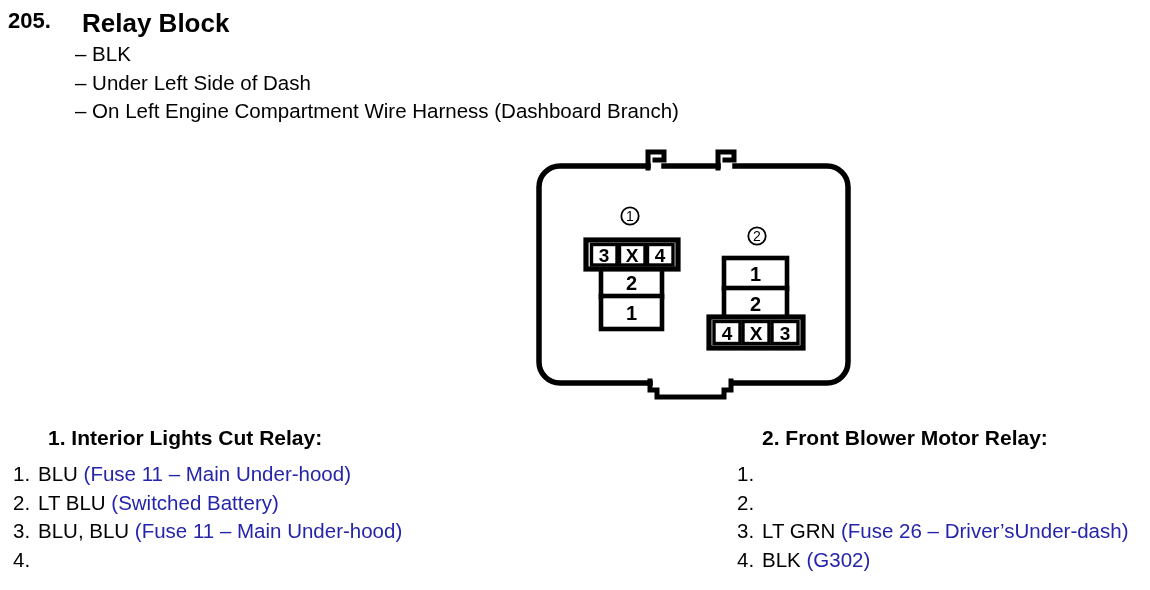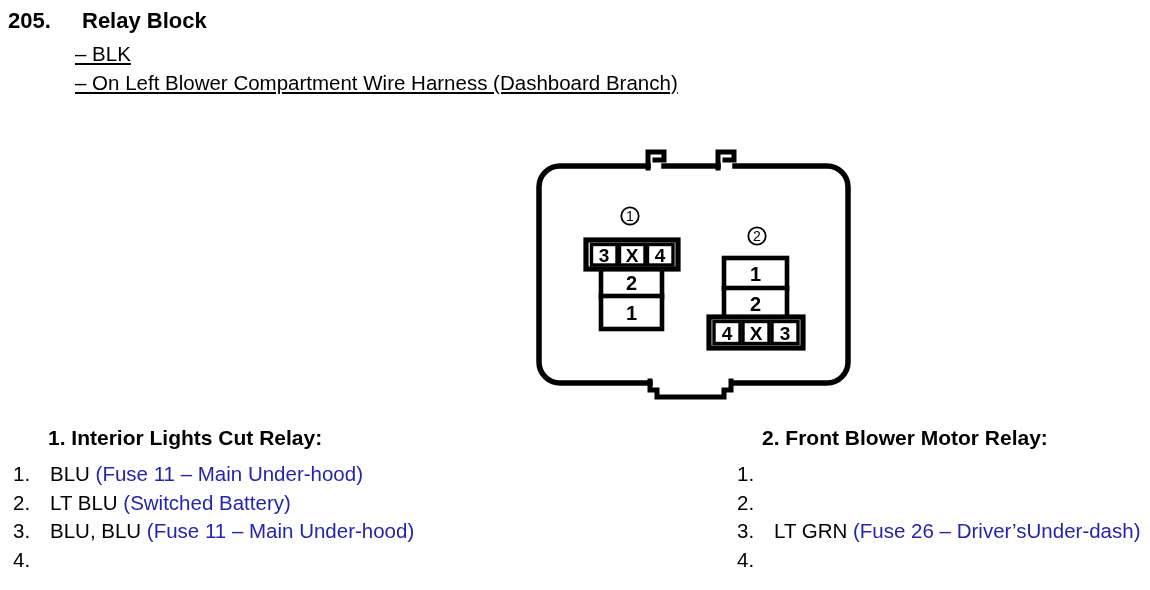--- a/index.html
+++ b/index.html
@@ -8,52 +8,53 @@
   body {
     width:1150px; height:590px; position:relative; overflow:hidden;
     background:#ffffff; color:var(--ink);
     font-family:"Liberation Sans","DejaVu Sans",sans-serif;
   }
   .abs { position:absolute; }
   .nowrap { white-space:nowrap; }
 
   
   .page-num   { left:8px;  top:8px;  font-size:22px; font-weight:bold; }
-  .page-title { left:82px; top:8px;  font-size:22px; font-weight:bold; }
+  .page-title { left:82px; top:8px;  font-size:26px; font-weight:bold; }
   .bullets    { left:75px; top:40px; font-size:20.5px; }
-  .bullets > div { line-height:28.6px;text-decoration:underline; }
+  .bullets > div { line-height:28.6px; }
 
   
   svg text { fill:#000; }
   .cellnum { font-family:"Liberation Sans","DejaVu Sans",sans-serif; font-size:19px; font-weight:bold; text-anchor:middle; }
   .boxnum  { font-family:"Liberation Sans","DejaVu Sans",sans-serif; font-size:20px; font-weight:bold; text-anchor:middle; }
   .circnum { font-family:"Liberation Sans","DejaVu Sans",sans-serif; font-size:14px; font-weight:400; text-anchor:middle; }
 
   
   .legend-heading { font-size:21px; font-weight:bold; }
   .heading-1 { left:48px;  top:426px; }
   .heading-2 { left:762px; top:426px; }
   .items { font-size:20.5px; }
   .items-1 { left:13px;  top:460px; }
   .items-2 { left:737px; top:460px; }
   .item { display:flex; line-height:28.5px; white-space:nowrap; }
   .item .num  { width:19px; flex:none; }
-  .item .body { margin-left:18px; }
+  .item .body { margin-left:6px; }
   .wire { color:var(--ink); }
   .note { color:var(--note-blue); }
 </style>
 </head>
 <body>
 
 <div class="abs page-num nowrap">205.</div>
 <div class="abs page-title nowrap">Relay Block</div>
 
 <div class="abs bullets">
   <div class="nowrap">– BLK</div>
-  <div class="nowrap">– On Left Blower Compartment Wire Harness (Dashboard Branch)</div>
+  <div class="nowrap">– Under Left Side of Dash</div>
+  <div class="nowrap">– On Left Engine Compartment Wire Harness (Dashboard Branch)</div>
 </div>
 
 <svg class="abs" style="left:500px; top:138px;" width="372" height="274" viewBox="500 138 372 274">
 
   <g fill="none" stroke="#000" stroke-width="5.5" stroke-linecap="square" stroke-linejoin="miter">
     <path d="M 648 166 L 560 166 A 21 21 0 0 0 539 187 L 539 362 A 21 21 0 0 0 560 383 L 650 383"></path>
     <path d="M 732 383 L 827 383 A 21 21 0 0 0 848 362 L 848 187 A 21 21 0 0 0 827 166 L 735 166"></path>
     <path d="M 664 166 L 718 166"></path>
     <path d="M 648 168 L 648 152 L 664 152 L 664 160 L 655 160" stroke-width="5"></path>
     <path d="M 718 168 L 718 152 L 734 152 L 734 160 L 725 160" stroke-width="5"></path>
@@ -125,14 +126,15 @@
   </div>
   <div class="item">
     <span class="num">2.</span>
   </div>
   <div class="item">
     <span class="num">3.</span>
     <span class="body"><span class="wire">LT GRN</span> <span class="note">(Fuse 26 – Driver’sUnder-dash)</span></span>
   </div>
   <div class="item">
     <span class="num">4.</span>
+    <span class="body"><span class="wire">BLK</span> <span class="note">(G302)</span></span>
   </div>
 </div>
 
 </body></html>

